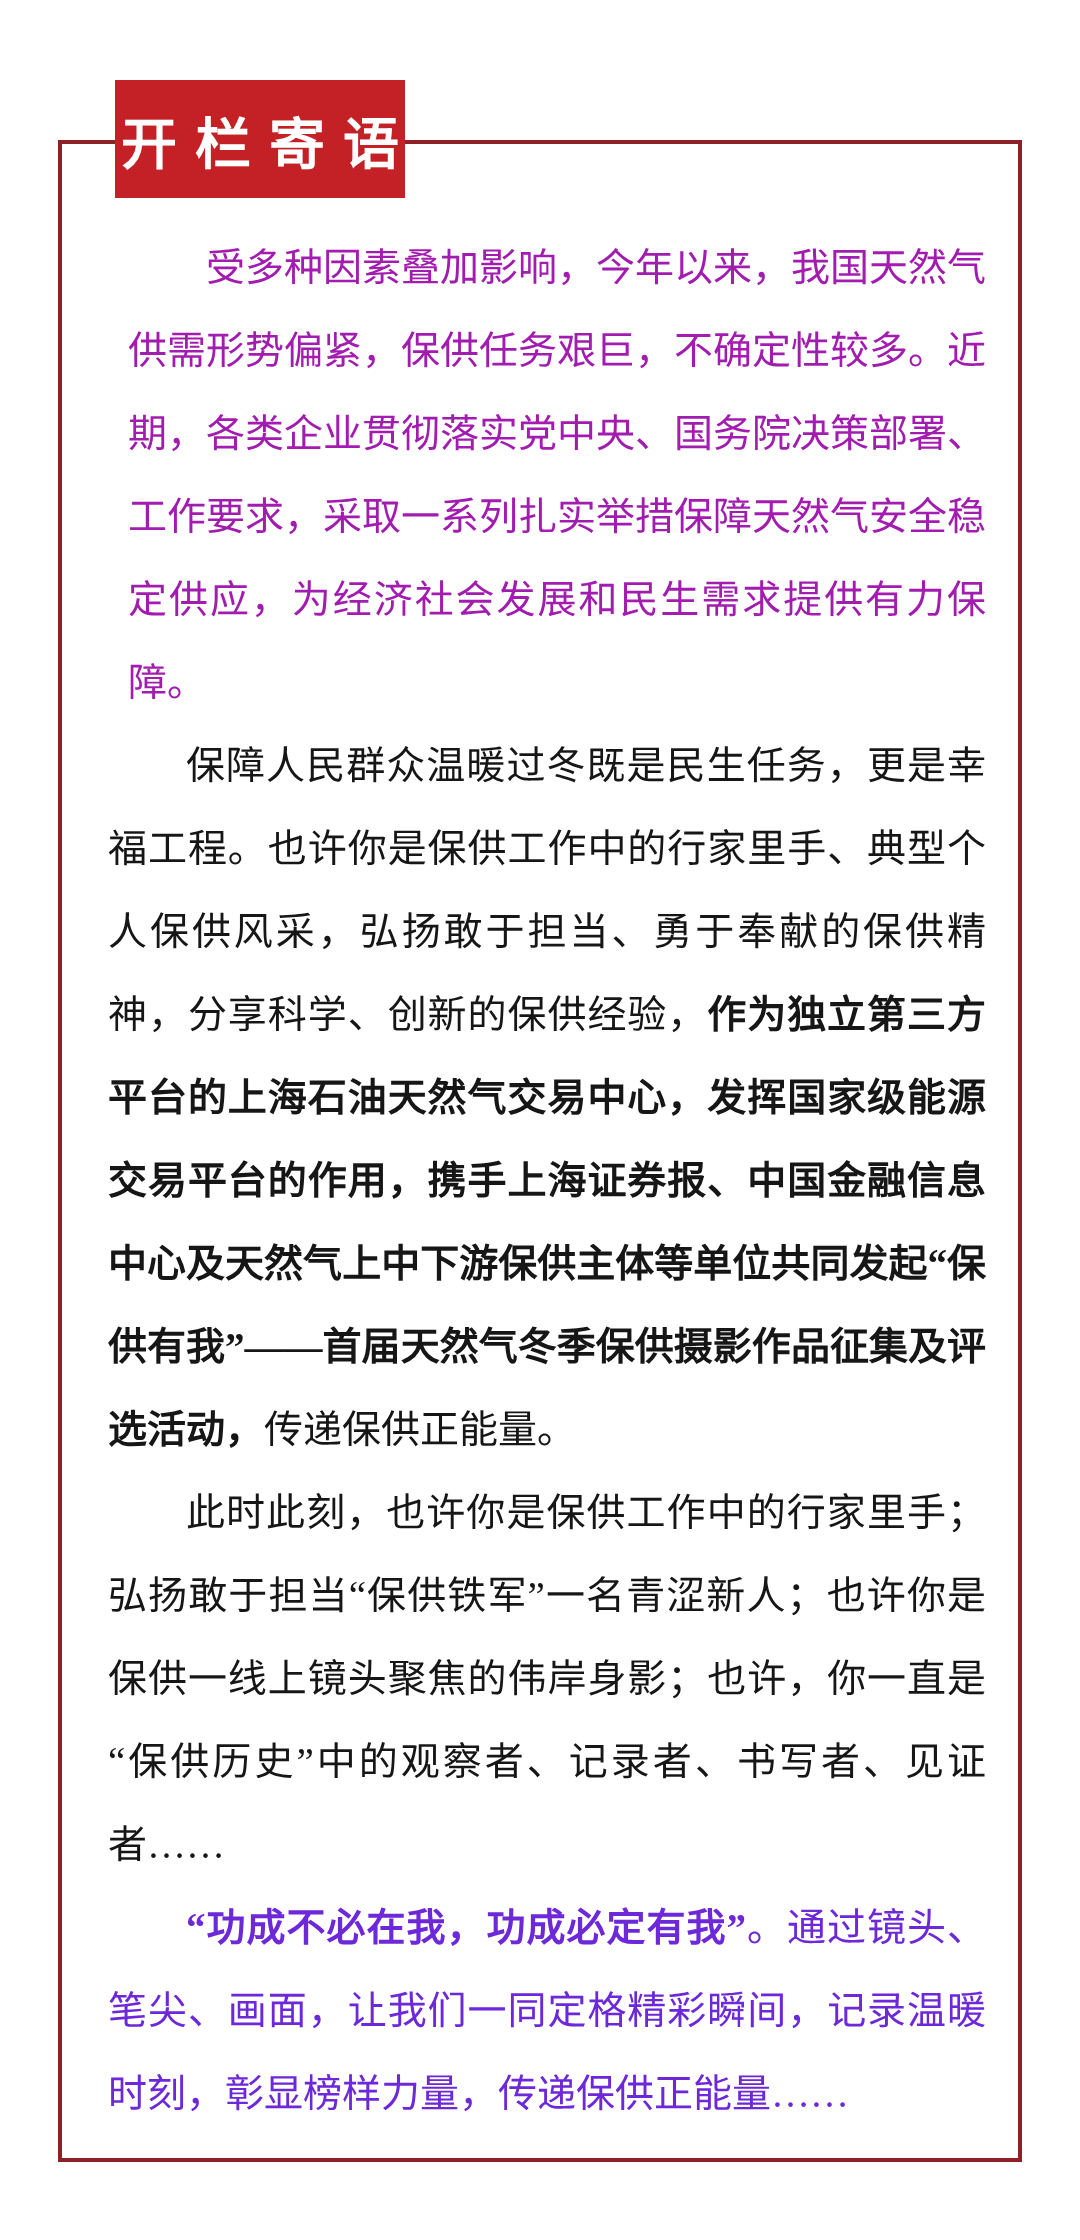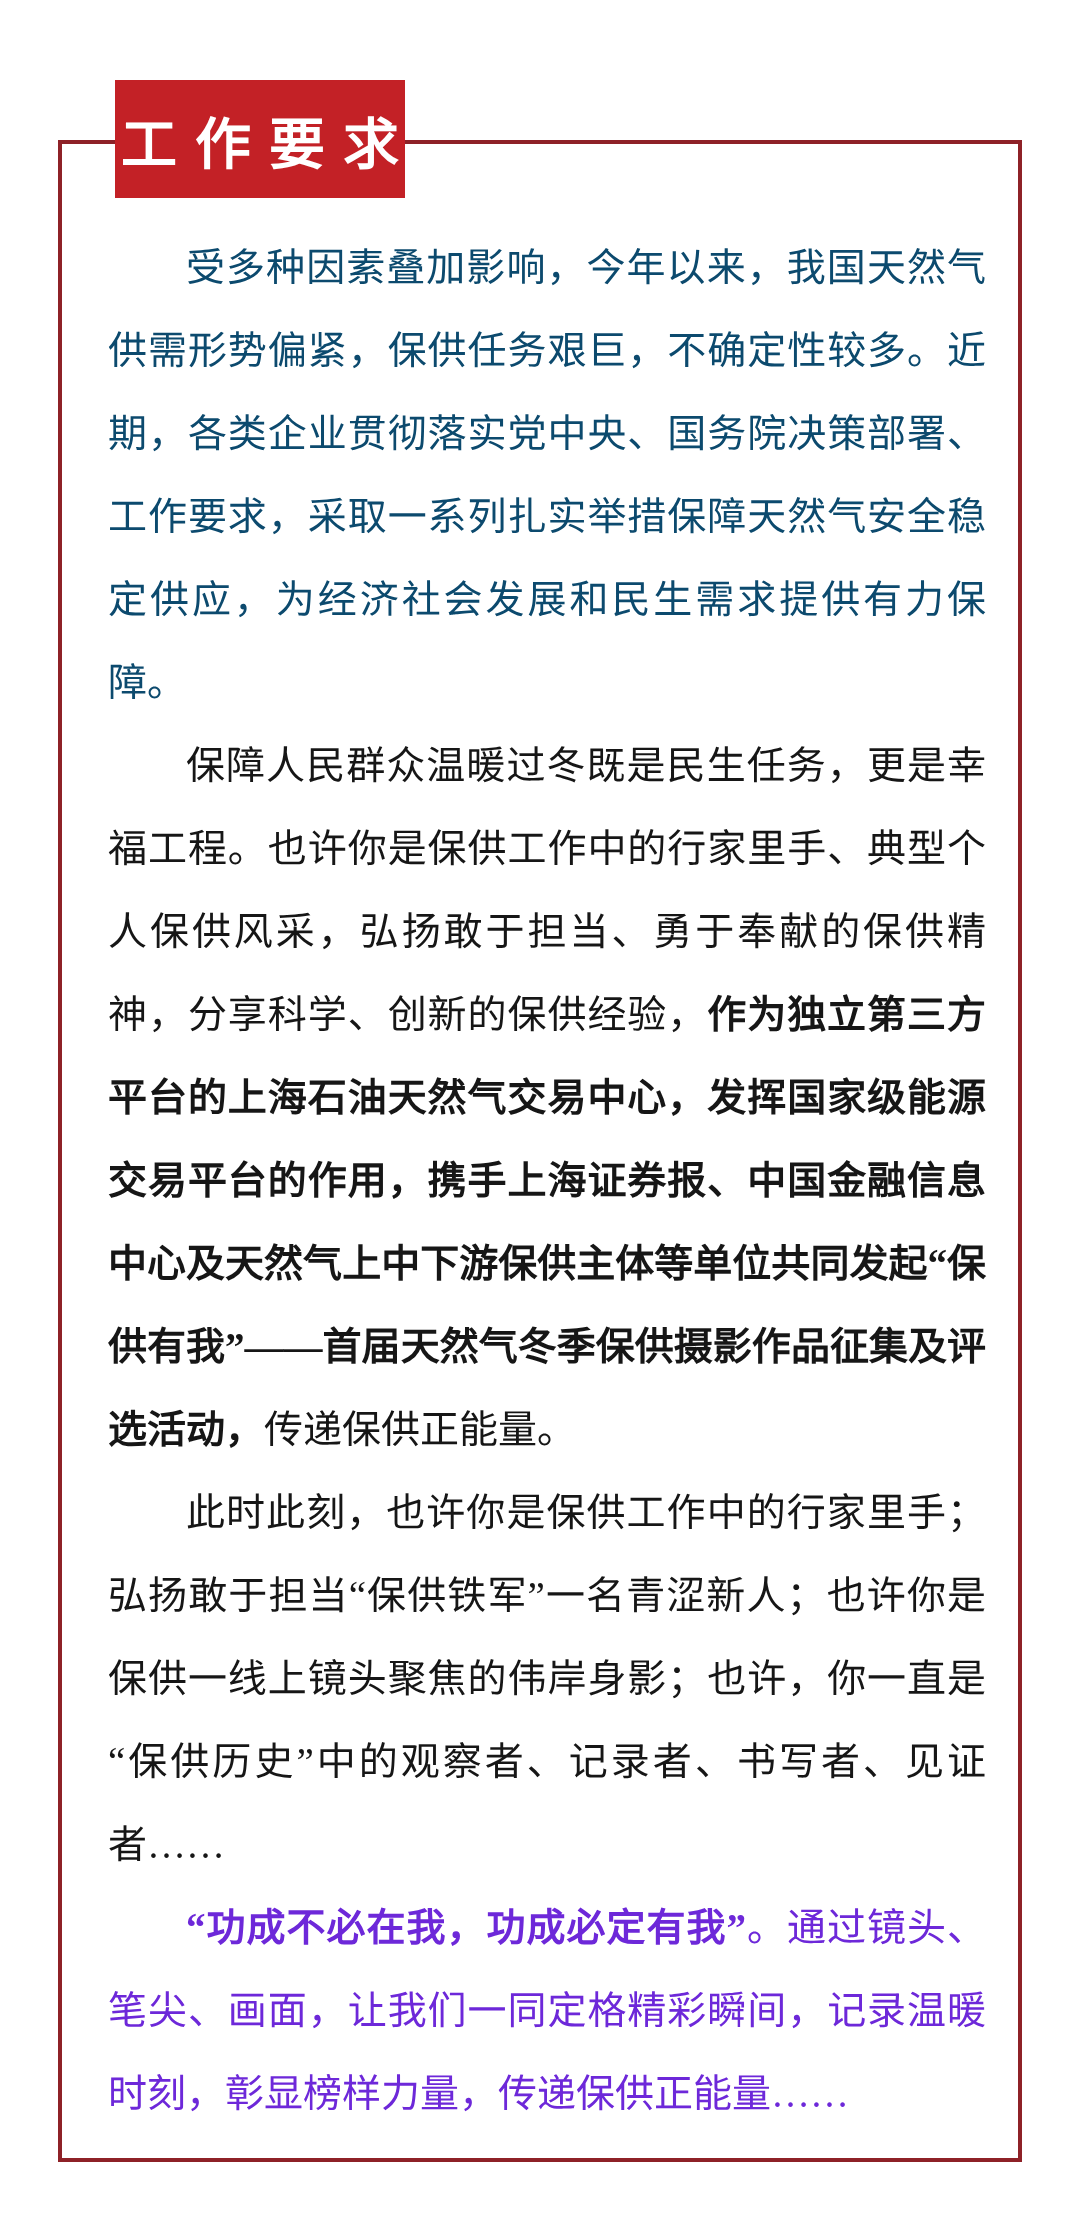--- a/index.html
+++ b/index.html
@@ -59,22 +59,22 @@
     word-break: normal;
   }
   .seg { font-weight: normal; }
   .seg.bold { font-weight: bold; }
 </style>
 </head>
 <body style="background: rgb(255, 255, 255);">
 
 <div class="frame" style="border-color: rgb(142, 33, 39);">
   <div class="content">
-      <p class="para" style="color: #0c4a6e;"><span class="seg">受多种因素叠加影响，今年以来，我国天然气供需形势偏紧，保供任务艰巨，不确定性较多。近期，各类企业贯彻落实党中央、国务院决策部署、工作要求，采取一系列扎实举措保障天然气安全稳定供应，为经济社会发展和民生需求提供有力保障。</span></p>
+      <p class="para" style="color: #a21caf; margin-left: 20px;"><span class="seg">受多种因素叠加影响，今年以来，我国天然气供需形势偏紧，保供任务艰巨，不确定性较多。近期，各类企业贯彻落实党中央、国务院决策部署、工作要求，采取一系列扎实举措保障天然气安全稳定供应，为经济社会发展和民生需求提供有力保障。</span></p>
       <p class="para" style="color: rgb(22, 22, 22);"><span class="seg">保障人民群众温暖过冬既是民生任务，更是幸福工程。也许你是保供工作中的行家里手、典型个人保供风采，弘扬敢于担当、勇于奉献的保供精神，分享科学、创新的保供经验，</span><span class="seg bold">作为独立第三方平台的上海石油天然气交易中心，发挥国家级能源交易平台的作用，携手上海证券报、中国金融信息中心及天然气上中下游保供主体等单位共同发起“保供有我”——首届天然气冬季保供摄影作品征集及评选活动，</span><span class="seg">传递保供正能量。</span></p>
       <p class="para" style="color: rgb(22, 22, 22);"><span class="seg">此时此刻，也许你是保供工作中的行家里手；弘扬敢于担当“保供铁军”一名青涩新人；也许你是保供一线上镜头聚焦的伟岸身影；也许，你一直是“保供历史”中的观察者、记录者、书写者、见证者……</span></p>
       <p class="para" style="color: #6d28d9;"><span class="seg bold">“功成不必在我，功成必定有我”</span><span class="seg">。通过镜头、笔尖、画面，让我们一同定格精彩瞬间，记录温暖时刻，彰显榜样力量，传递保供正能量……</span></p>
     </div>
 </div>
 
 <div class="badge" style="background: rgb(195, 33, 38);">
-  <span class="badge-label" style="color: rgb(255, 255, 255);">工作要求</span>
+  <span class="badge-label" style="color: rgb(255, 255, 255);">开栏寄语</span>
 </div>
 
 </body></html>

